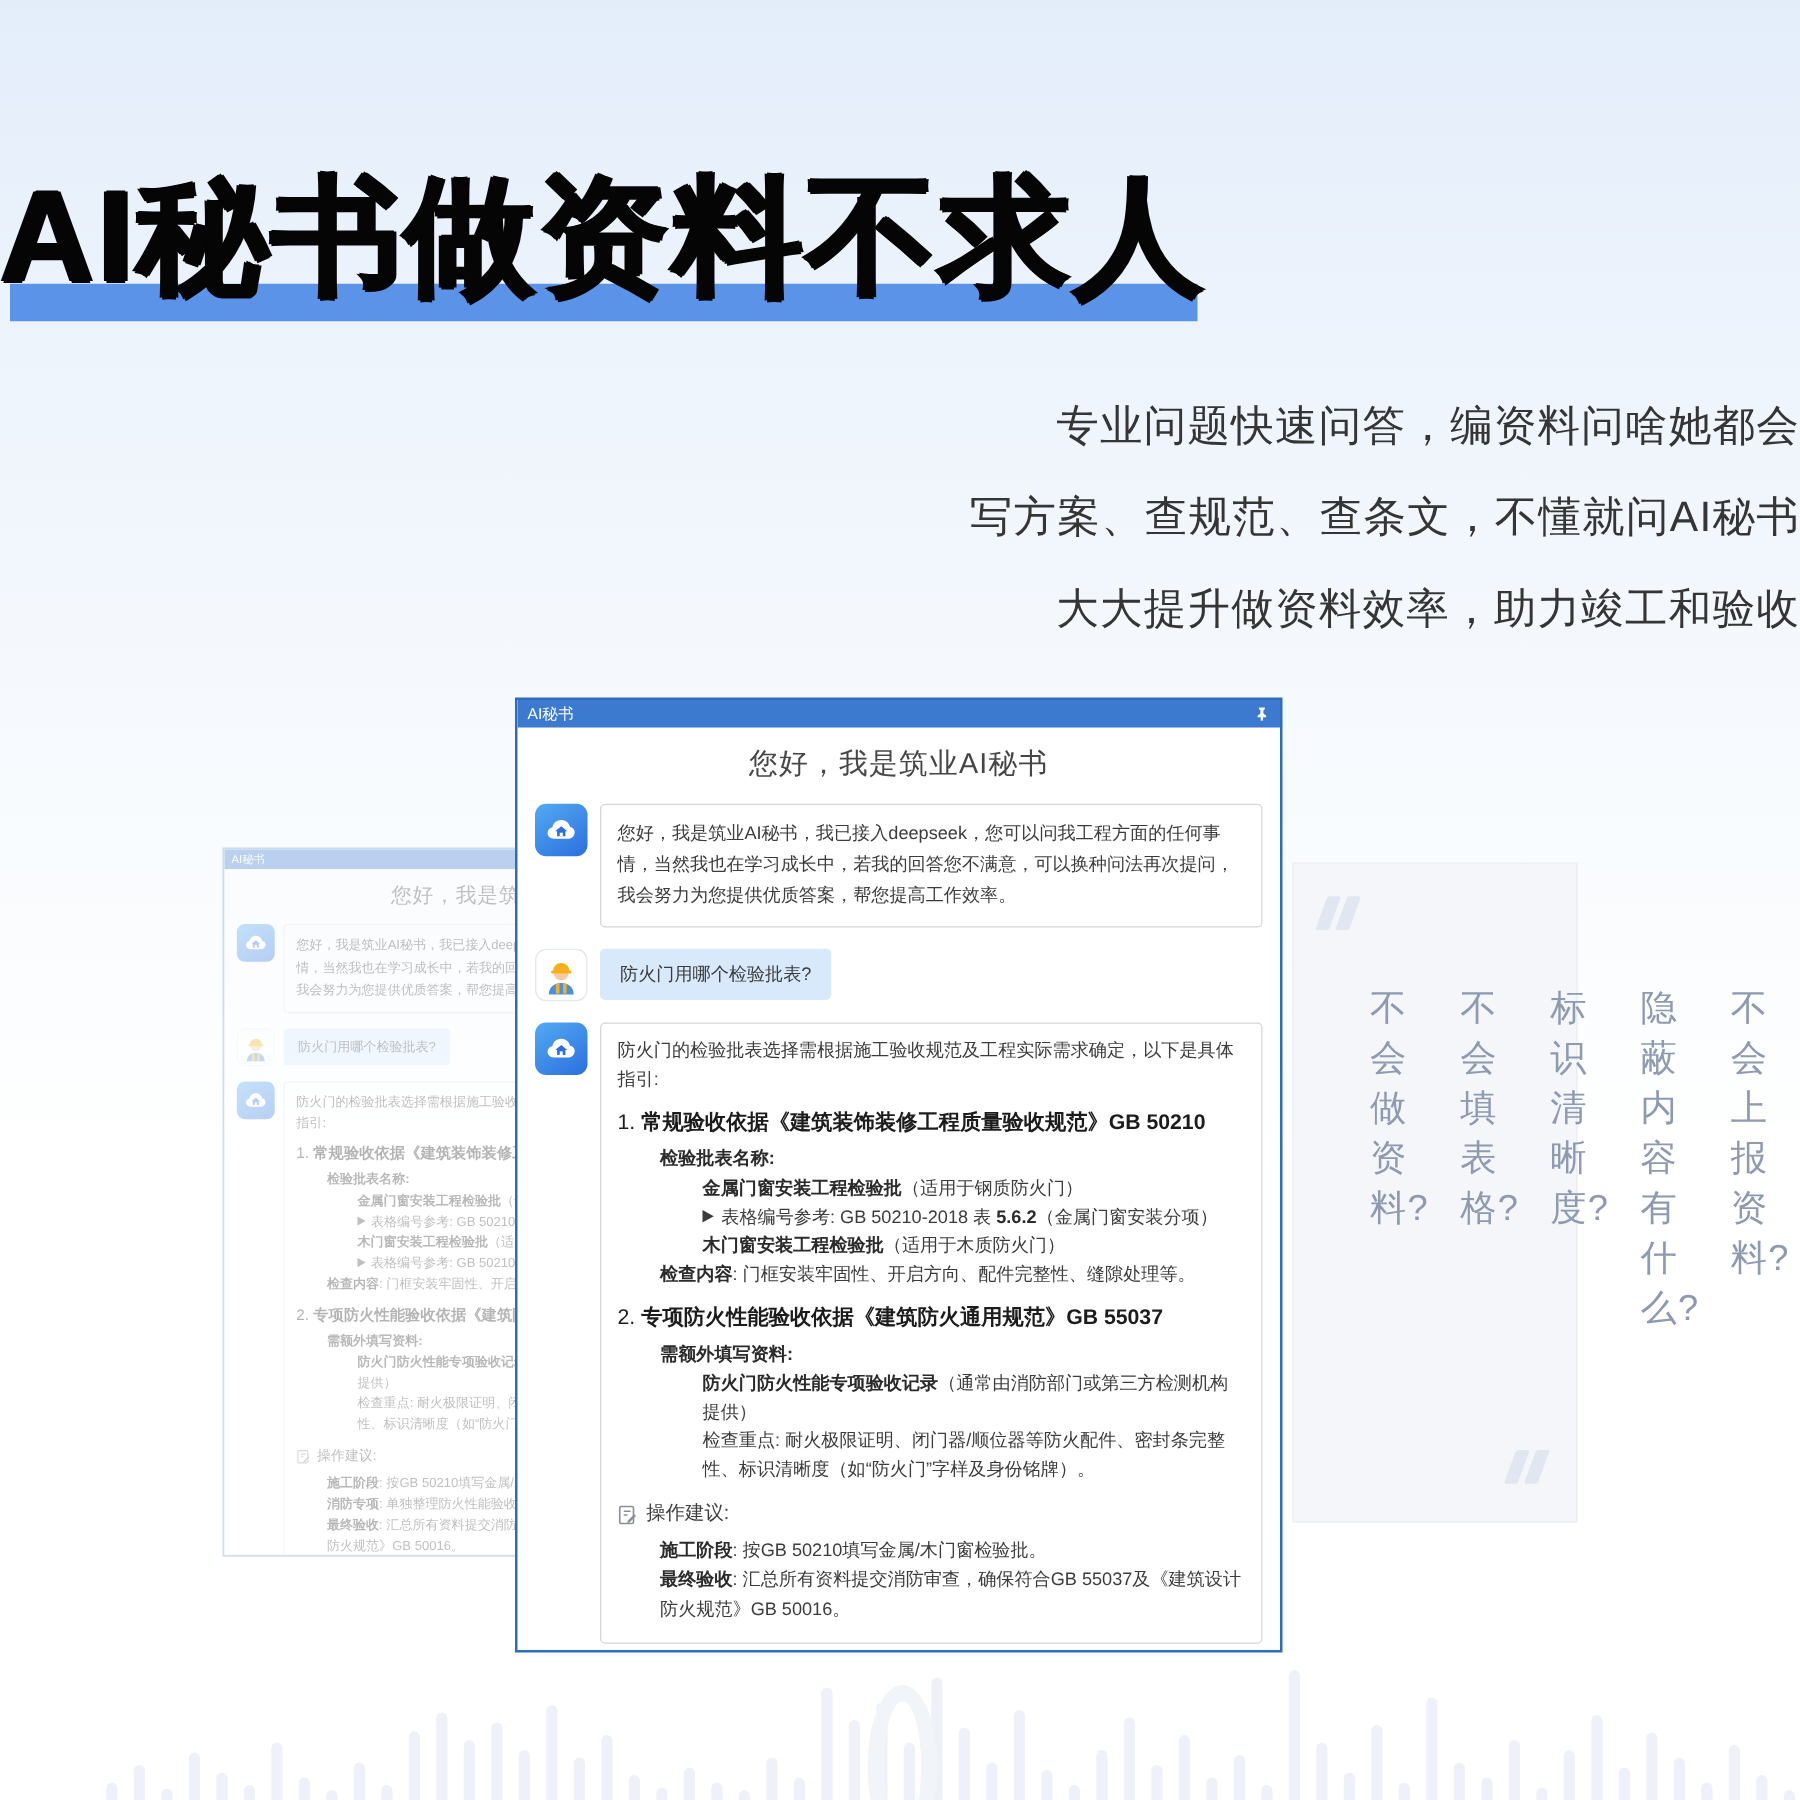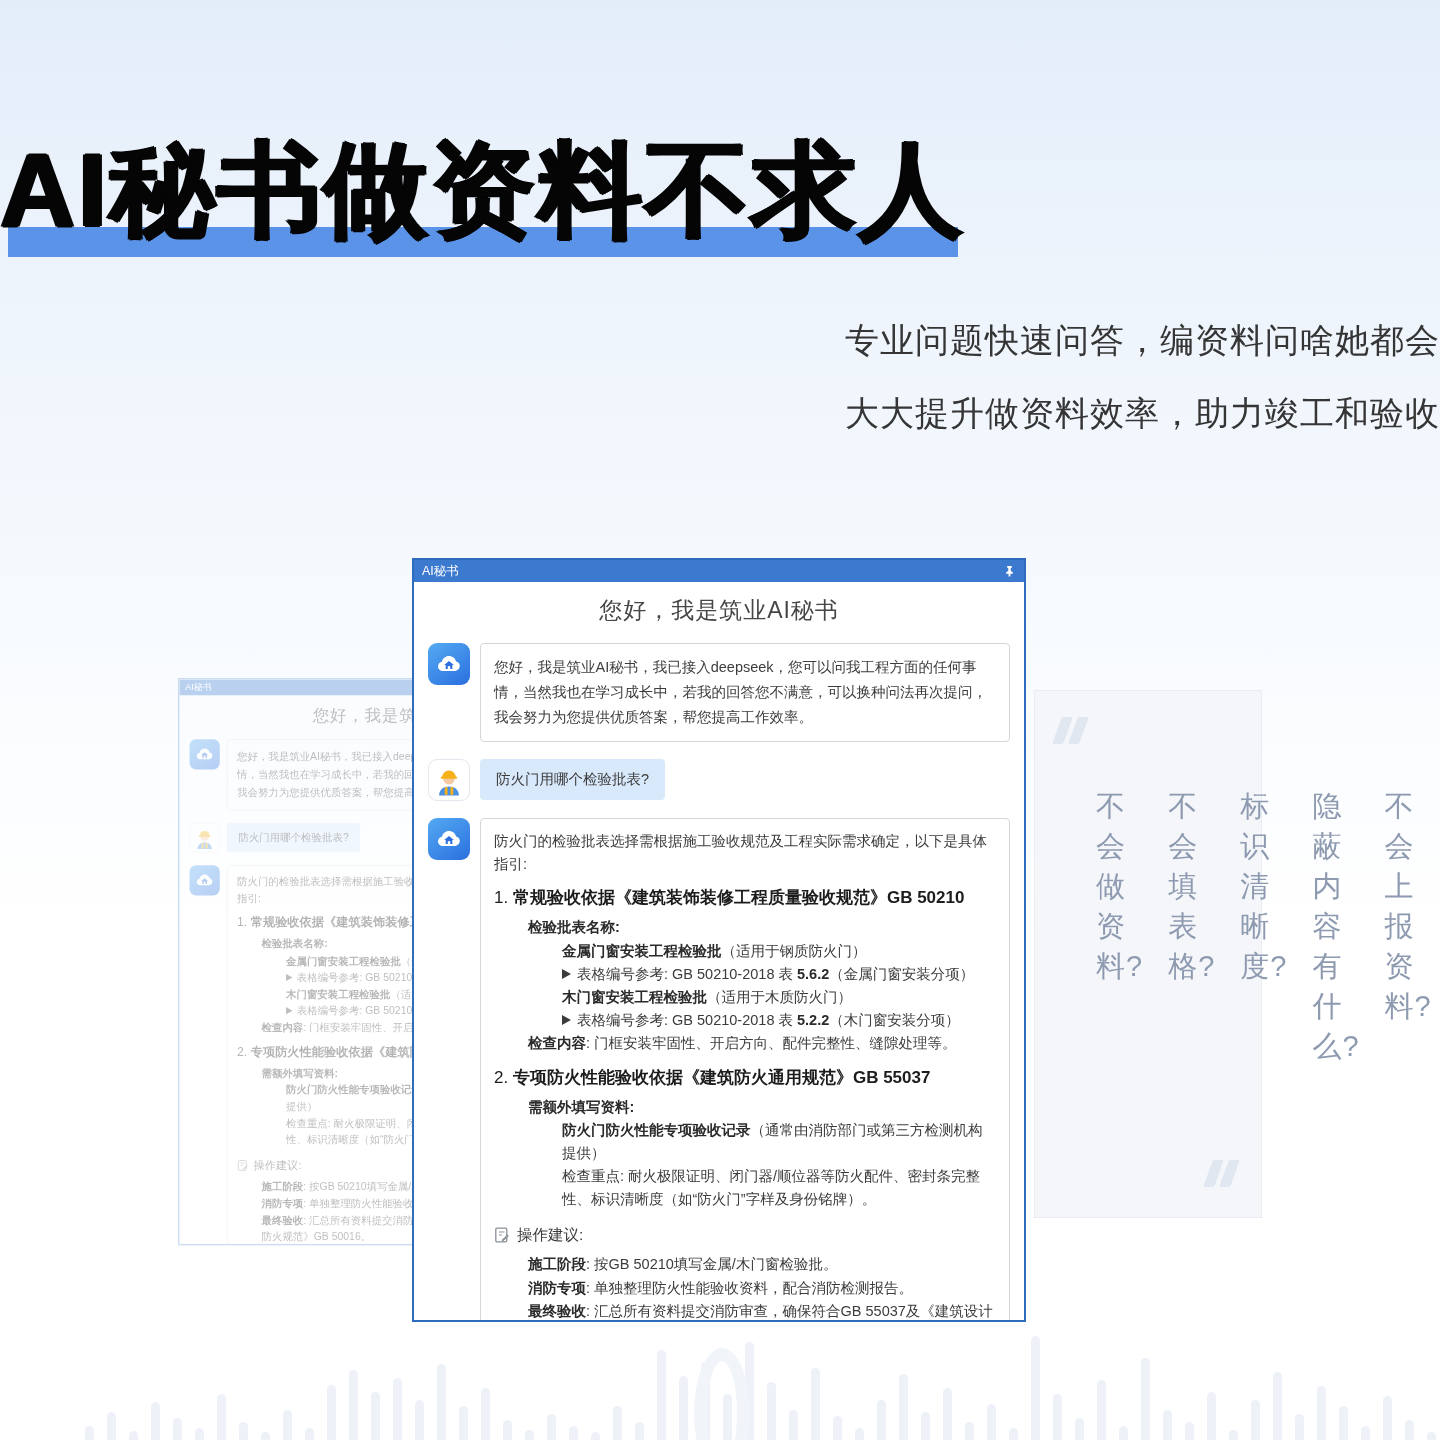--- a/index.html
+++ b/index.html
@@ -148,20 +148,21 @@
 <div class="wave-o"></div>
 
 <div class="hero">
   <div class="hero-inner">
     <div class="hero-bar"></div>
     <div class="hero-title">AI秘书做资料不求人</div>
   </div>
 </div>
 <div class="subtitles">
   <div>专业问题快速问答，编资料问啥她都会</div>
+  <div>写方案、查规范、查条文，不懂就问AI秘书</div>
   <div>大大提升做资料效率，助力竣工和验收</div>
 </div>
 
 <div id="ghost-slot">
     <div class="window">
   <div class="titlebar">
     <span class="titlebar-title">AI秘书</span>
     <span class="pin">
       <svg width="13" height="13" viewBox="0 0 14 14">
             <path d="M4.5 1h5v1.6l-1.2.8v2.8l2.4 1.9v1.4H8V13l-1-1.2-1 1.2V9.5H3.3V8.1l2.4-1.9V3.4l-1.2-.8z" fill="#ffffff"></path>
@@ -302,35 +303,33 @@
       </svg>
     </div>
     <div class="answer-box">
       <div>防火门的检验批表选择需根据施工验收规范及工程实际需求确定，以下是具体指引:</div>
 
       <div class="sec-h"><span class="num">1. </span><span>常规验收依据《建筑装饰装修工程质量验收规范》GB 50210</span></div>
       <div class="lvl1"><b class="lbl">检验批表名称:</b></div>
       <div class="lvl2"><b class="lbl">金属门窗安装工程检验批</b><span>（适用于钢质防火门）</span></div>
       <div class="lvl2"><span class="tri"></span><span>表格编号参考: GB 50210-2018 表 </span><b class="lbl">5.6.2</b><span>（金属门窗安装分项）</span></div>
       <div class="lvl2"><b class="lbl">木门窗安装工程检验批</b><span>（适用于木质防火门）</span></div>
-      <div class="lvl2"><span class="tri"></span><span>表格编号参考: GB 50210-2018 表 </span><b class="lbl">5.2.2</b><span>（木门窗安装分项）</span></div>
       <div class="lvl1"><b class="lbl">检查内容</b><span>: 门框安装牢固性、开启方向、配件完整性、缝隙处理等。</span></div>
 
       <div class="sec-h"><span class="num">2. </span><span>专项防火性能验收依据《建筑防火通用规范》GB 55037</span></div>
       <div class="lvl1"><b class="lbl">需额外填写资料:</b></div>
       <div class="lvl2"><b class="lbl">防火门防火性能专项验收记录</b><span>（通常由消防部门或第三方检测机构提供）</span></div>
       <div class="lvl2">检查重点: 耐火极限证明、闭门器/顺位器等防火配件、密封条完整性、标识清晰度（如“防火门”字样及身份铭牌）。</div>
 
       <div class="advice-h">
         <svg width="16" height="16" viewBox="0 0 16 16">
             <rect x="1.8" y="1.2" width="11" height="13.6" rx="1.2" fill="none" stroke="#8a8f98" stroke-width="1.3"></rect>
             <path d="M5 5h5.5M5 8h3" stroke="#8a8f98" stroke-width="1.2"></path>
             <path d="M8.2 12.6l5.2-5.2 1.4 1.4-5.2 5.2-1.8.4z" fill="#8a8f98"></path>
           </svg>
         <span>操作建议:</span>
       </div>
       <div class="lvl1"><b class="lbl">施工阶段</b><span>: 按GB 50210填写金属/木门窗检验批。</span></div>
-      <div class="lvl1"><b class="lbl">消防专项</b><span>: 单独整理防火性能验收资料，配合消防检测报告。</span></div>
       <div class="lvl1"><b class="lbl">最终验收</b><span>: 汇总所有资料提交消防审查，确保符合GB 55037及《建筑设计防火规范》GB 50016。</span></div>
     </div>
   </div>
 
 </div>
 
 </body></html>

